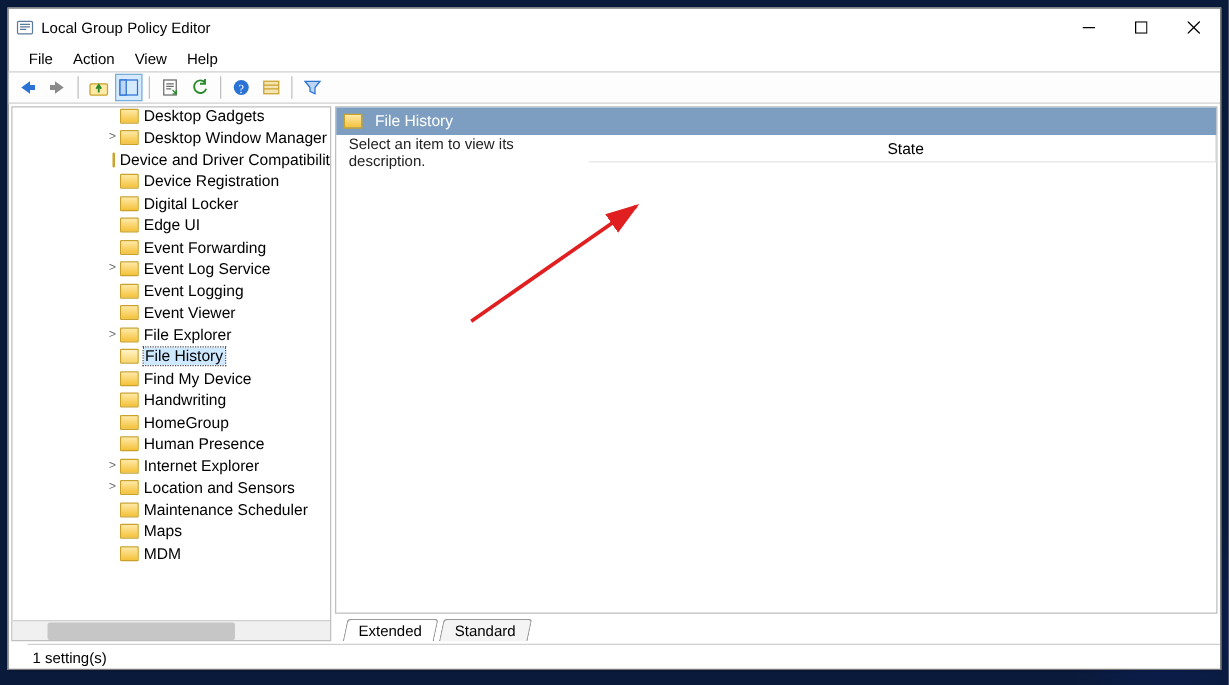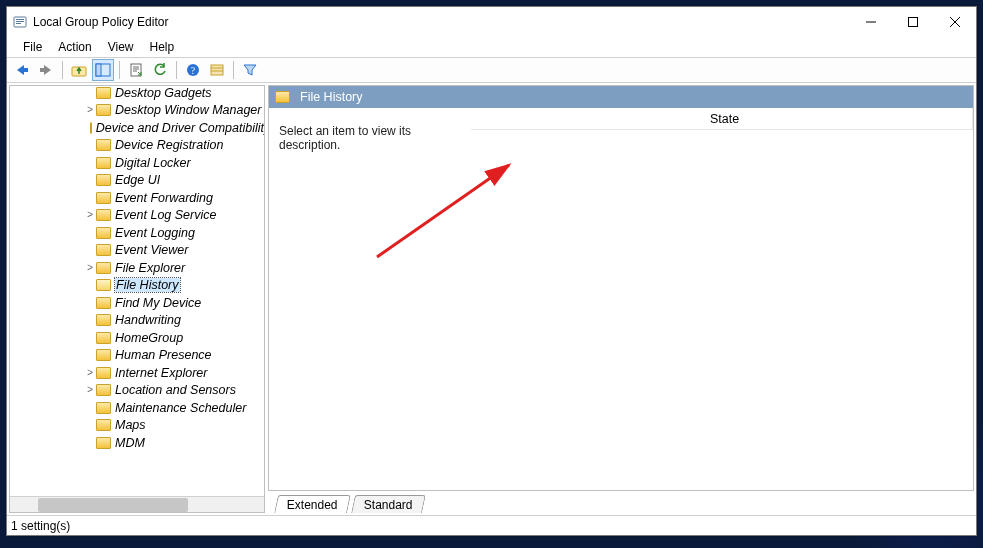--- a/index.html
+++ b/index.html
@@ -29,21 +29,21 @@
   .toolbar { height:26px; border-top:1px solid #d0d0d0; border-bottom:1px solid #d0d0d0; display:flex; align-items:center; padding-left:4px; gap:2px; background:#fdfdfd; }
   .tb-sep { width:1px; height:18px; background:#c0c0c0; margin:0 3px; }
   .tb-btn { width:22px; height:22px; display:flex; align-items:center; justify-content:center; border:1px solid transparent; }
   .tb-btn.active { border:1px solid #7aaed6; background:#d6eaff; }
 
   
   .client { flex:1; display:flex; min-height:0; }
 
   
   .tree-pane { width:256px; border:1px solid #bfbfbf; margin:2px 0 2px 2px; display:flex; flex-direction:column; overflow:hidden; position:relative; }
-  .tree-scroll { flex:1; overflow:hidden; position:relative;font-style:italic; }
+  .tree-scroll { flex:1; overflow:hidden; position:relative; }
   .tree { position:absolute; top:-2px; left:0; right:0; padding-left:0; white-space:nowrap; }
   .tree-row { display:flex; align-items:center; height:17.5px; padding-left:0; }
   .tree-row .twisty { width:12px; text-align:center; color:#6a6a6a; font-size:10px; line-height:10px; }
   .tree-row .twisty.empty { visibility:hidden; }
   .folder-icon { width:15px; height:12px; margin-right:4px; background:linear-gradient(#ffe9a6,#f4c23a); border:1px solid #caa22a; border-radius:1px; position:relative; }
   .folder-icon.open { background:linear-gradient(#fff2c6,#f8d56a); }
   .tree-row .label { font-size:12.5px; }
   .tree-row.selected .label { background:#cde8ff; outline:1px dotted #555; padding:0 1px; }
   .tree-row { padding-left:74px; }
   .tree-hscroll { height:16px; border-top:1px solid #d0d0d0; display:flex; align-items:center; background:#f0f0f0; }
@@ -52,21 +52,21 @@
   .tree-hscroll .arrow { width:14px; text-align:center; }
 
   
   .right-pane { flex:1; display:flex; flex-direction:column; margin:2px 2px 2px 3px; }
 
   .right-panel { flex:1; border:1px solid #bfbfbf; display:flex; flex-direction:column; min-height:0; position:relative; background:#fff; }
   .panel-header { height:22px; background:#7d9ec0; color:#fff; display:flex; align-items:center; padding-left:6px; gap:6px; font-size:12.5px; }
   .panel-header .folder-icon { border-color:#caa22a; }
 
   .panel-body { flex:1; display:flex; min-height:0; }
-  .desc-col { width:202px; padding:16px 10px; font-size:12px; color:#222; }
+  .desc-col { width:202px; padding:0 10px; font-size:12px; color:#222; }
   .list-col { flex:1; min-width:0; position:relative; }
 
   .list-header { display:flex; height:22px; align-items:stretch; }
   .list-header .col { border-right:1px solid #e5e5e5; border-bottom:1px solid #e5e5e5; display:flex; align-items:center; padding-left:6px; font-size:12.5px; }
   .col-setting { width:345px; }
   .col-state { flex:1; justify-content:center; }
 
   .list-row { display:flex; height:20px; align-items:center; }
   .list-row .cell { display:flex; align-items:center; font-size:12.5px; }
   .list-row .cell.setting { width:345px; padding-left:4px; gap:4px; }
@@ -80,21 +80,21 @@
   .tab {
     height:18px; padding:0 10px; font-size:12px; display:flex; align-items:center;
     border:1px solid #9a9a9a; border-bottom:none;
     border-top-left-radius:3px; border-top-right-radius:3px;
     transform:skewX(-12deg); margin-right:4px; background:#f4f4f4;
   }
   .tab span { transform:skewX(12deg); display:block; }
   .tab.active { background:#fff; font-size:12px; }
 
   
-  .statusbar { height:20px; border-top:1px solid #d0d0d0; display:flex; align-items:center; padding-left:4px; font-size:12px; }
+  .statusbar { height:20px; border-top:1px solid #d0d0d0; display:flex; align-items:center; padding-left:4px; font-size:12px;margin-left:15px; }
 
   
   .annotation-arrow { position:absolute; left:360px; top:150px; width:160px; height:110px; pointer-events:none; }
 
   
   .bg-accent { position:absolute; right:-40px; bottom:-40px; width:180px; height:180px; background:radial-gradient(circle at center,#1a3aff22,transparent 70%); }
 </style>
 </head>
 <body>
 

